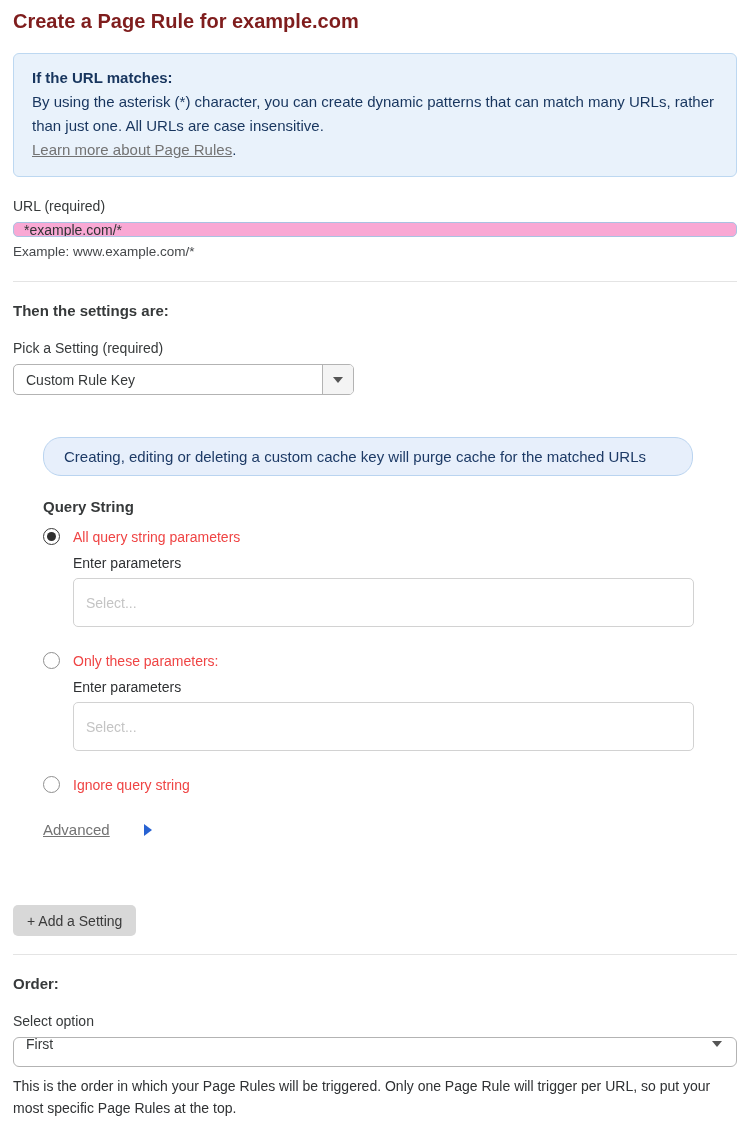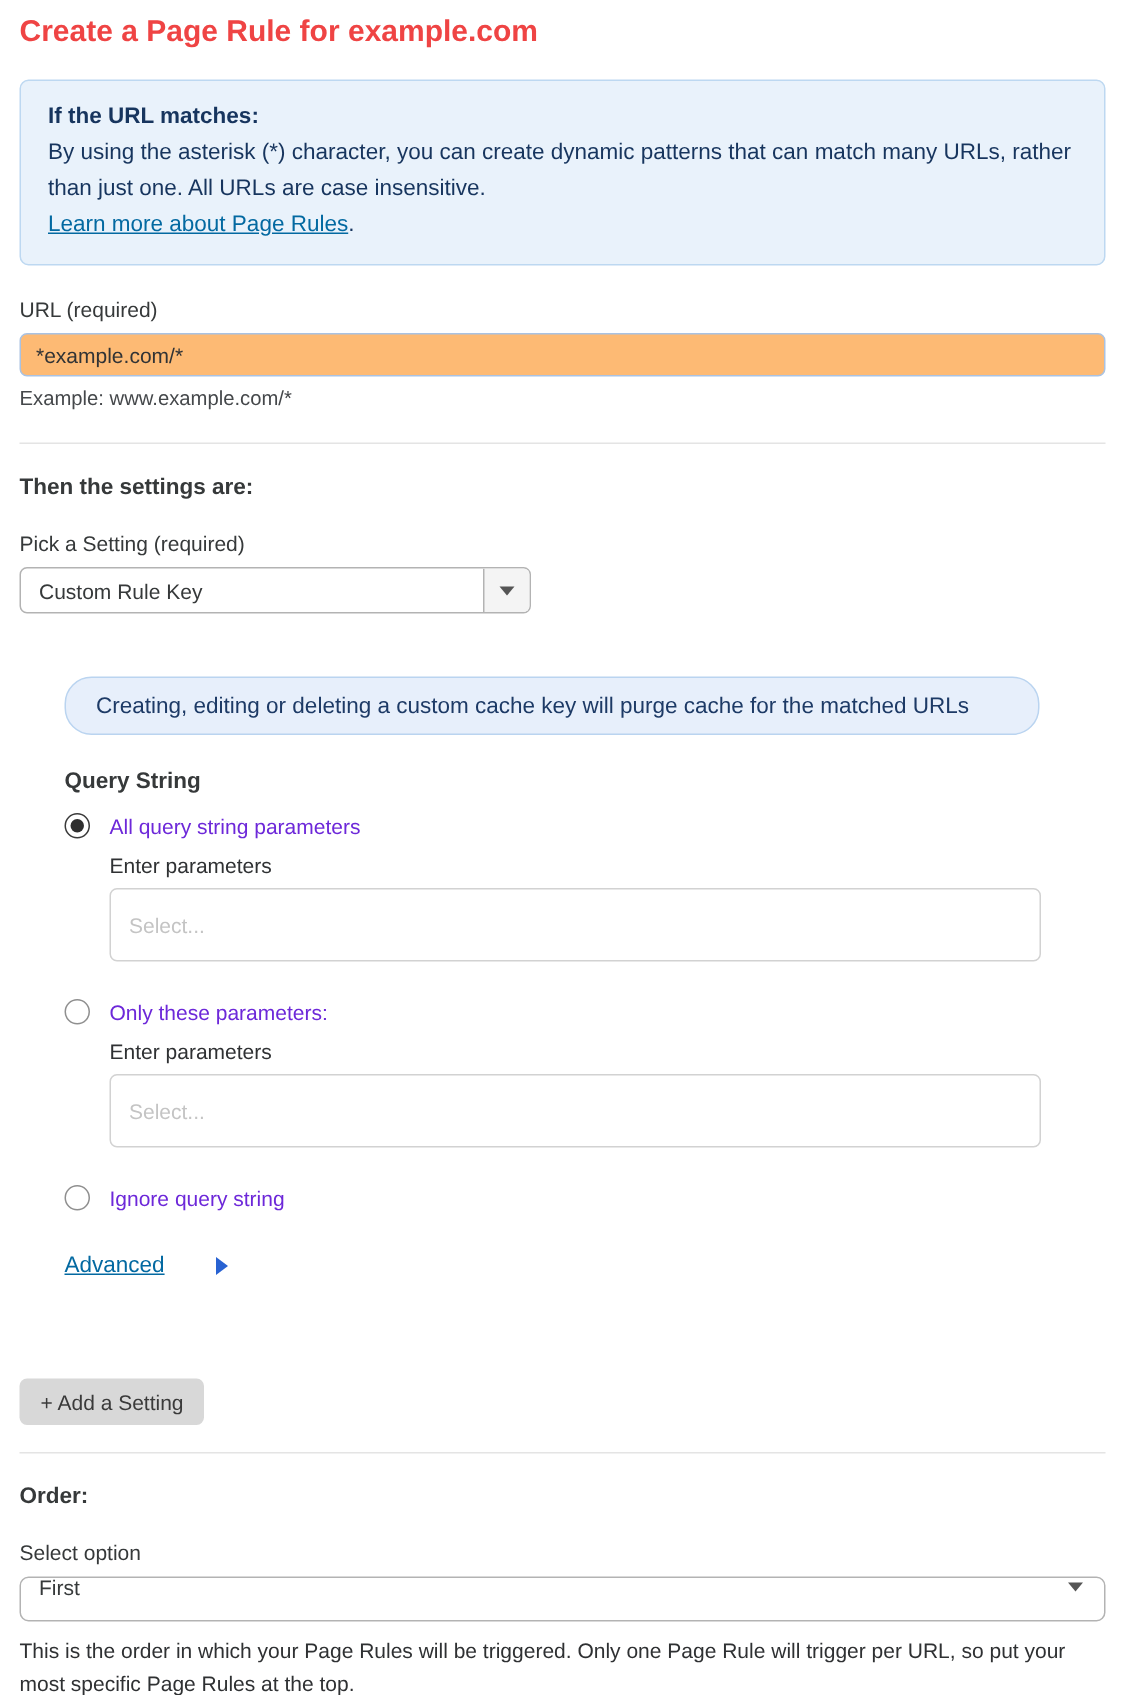--- a/index.html
+++ b/index.html
@@ -9,50 +9,50 @@
     min-height: 1130px;
     position: relative;
     font-family: "Liberation Sans", "DejaVu Sans", sans-serif;
     color: #313335;
   }
   .container { padding: 8px 13px 0 13px; }
 
   .page-title {
     font-size: 20px;
     font-weight: bold;
-    color: #ef4444;
+    color: #7f1d1d;
     line-height: 26px;
   }
 
   
   .info-box {
     margin-top: 19px;
     background: #e9f2fb;
     border: 1px solid #bdd8f1;
     border-radius: 6px;
     padding: 12px 18px 14px 18px;
     color: #17355e;
     font-size: 15px;
     line-height: 24px;
   }
   .info-box .info-heading { font-weight: bold; font-size: 15px; color: #17355e; }
   .info-box a, .link {
-    color: #0369a1;
+    color: #737373;
     text-decoration: underline;
     cursor: pointer;
     text-align: center;
   }
 
   .field-label { margin-top: 21px; font-size: 14px; color: #36393a; }
 
   .url-input {
     margin-top: 8px;
     width: 100%;
-    height: 29px;
-    background: #fdba74;
+    height: 15px;
+    background: #f9a8d4;
     border: 1px solid #a9c2e2;
     border-radius: 5px;
     font-size: 14px;
     color: #313335;
     padding: 0 10px;
     font-family: "Liberation Sans", sans-serif;
     outline: none;
     display: block;
   }
   .helper-text { margin-top: 7px; font-size: 13.5px; color: #45484b; }
@@ -128,21 +128,21 @@
     align-items: center;
     justify-content: center;
   }
   .radio-row.checked .radio-circle { border-color: #3a3a3a; }
   .radio-row.checked .radio-circle::after {
     content: "";
     width: 9px; height: 9px;
     border-radius: 50%;
     background: #2f2f2f;
   }
-  .radio-label { margin-left: 13px; font-size: 14px; color: #6d28d9; }
+  .radio-label { margin-left: 13px; font-size: 14px; color: #ef4444; }
   .sub-label { margin: 10px 0 0 30px; font-size: 14px; color: #2f3133; }
   .param-input {
     margin: 7px 0 0 30px;
     display: block;
     width: 621px;
     height: 49px;
     border: 1px solid #d2d2d2;
     border-radius: 5px;
     padding: 0 12px;
     font-size: 14px;

